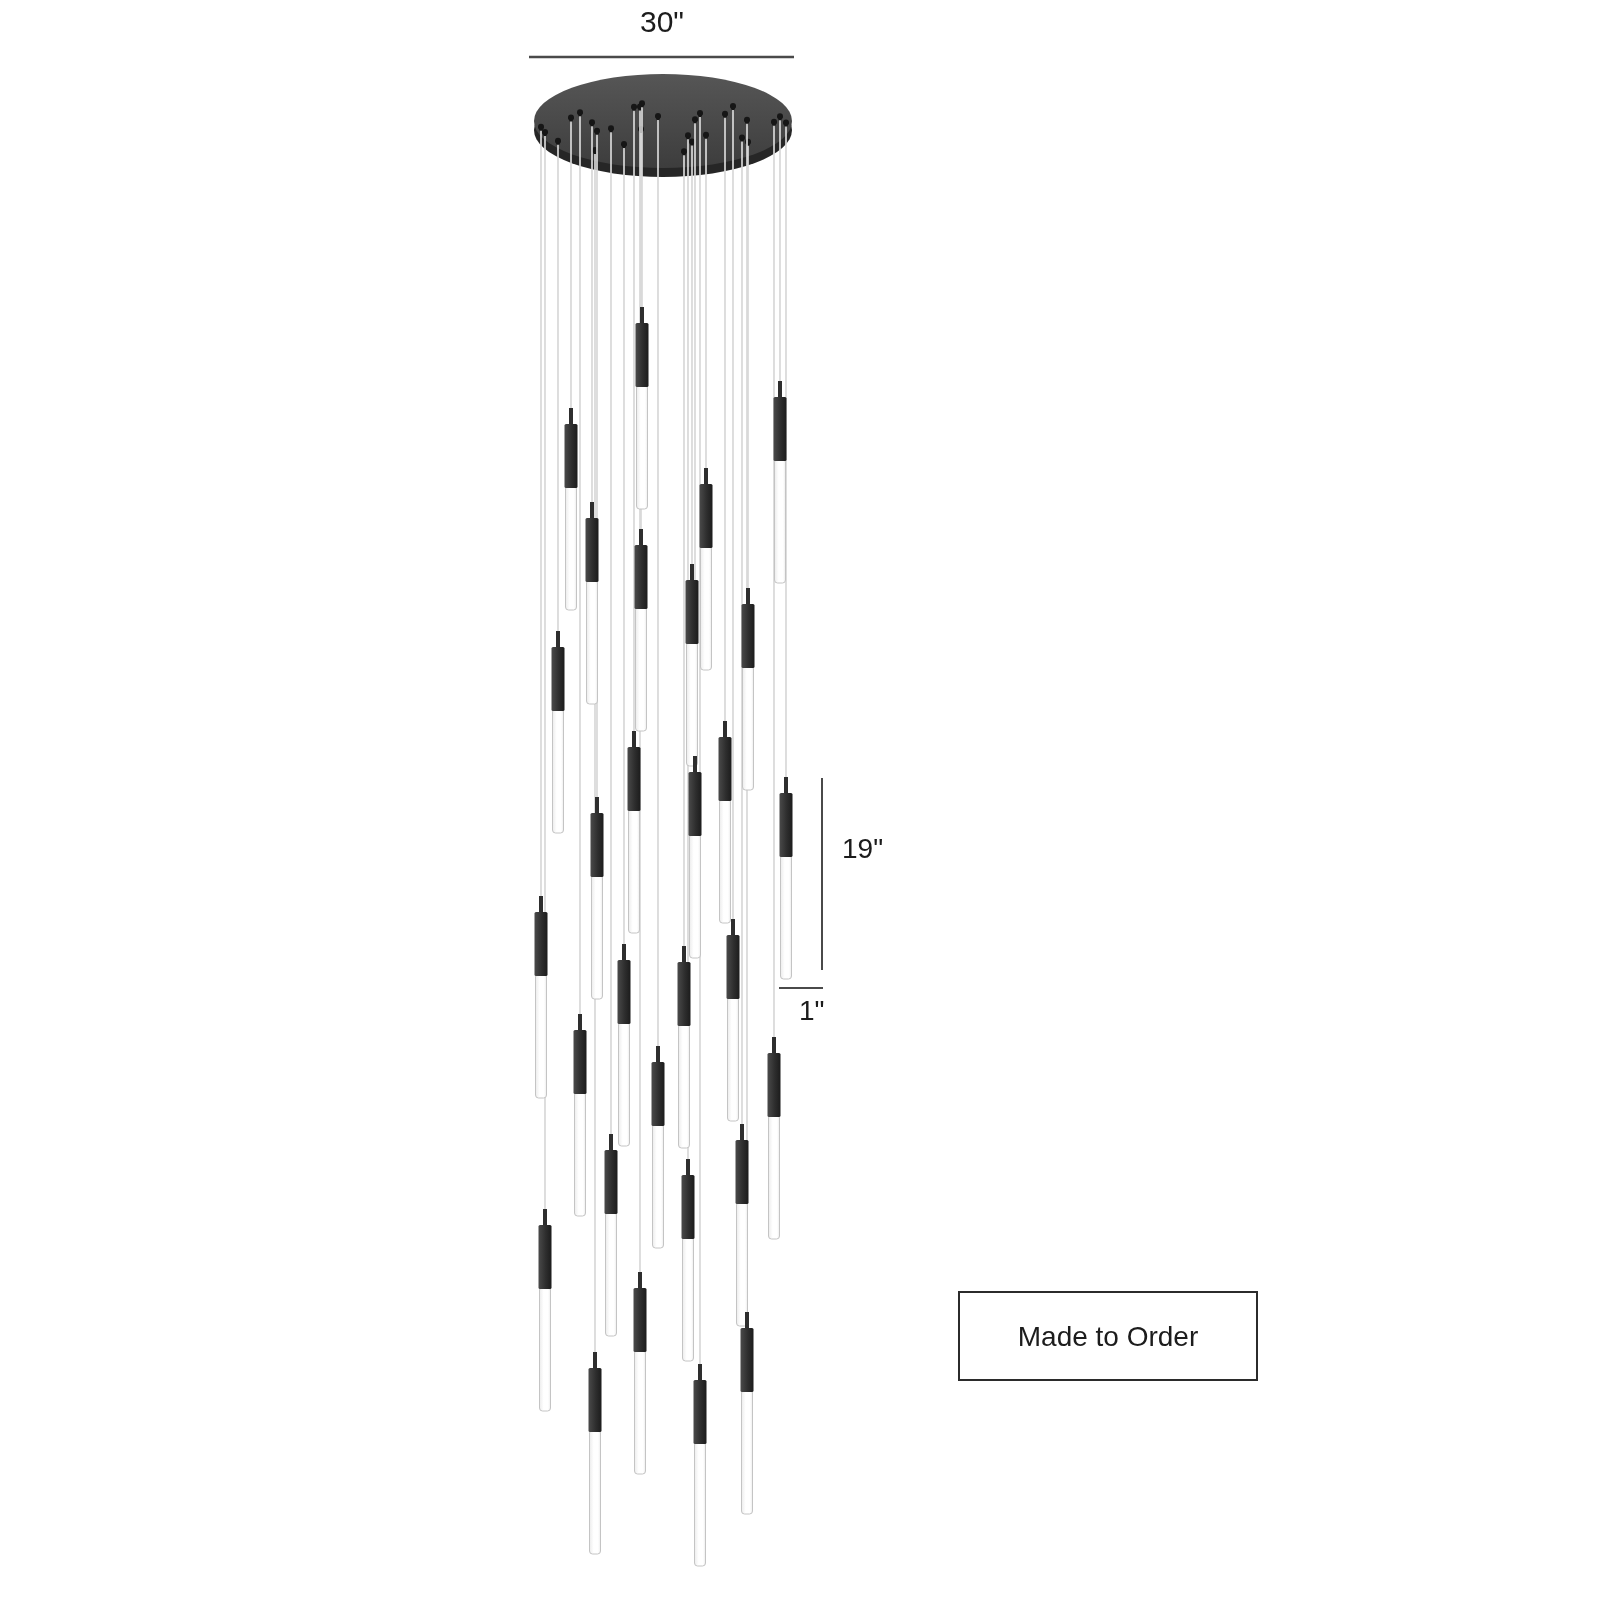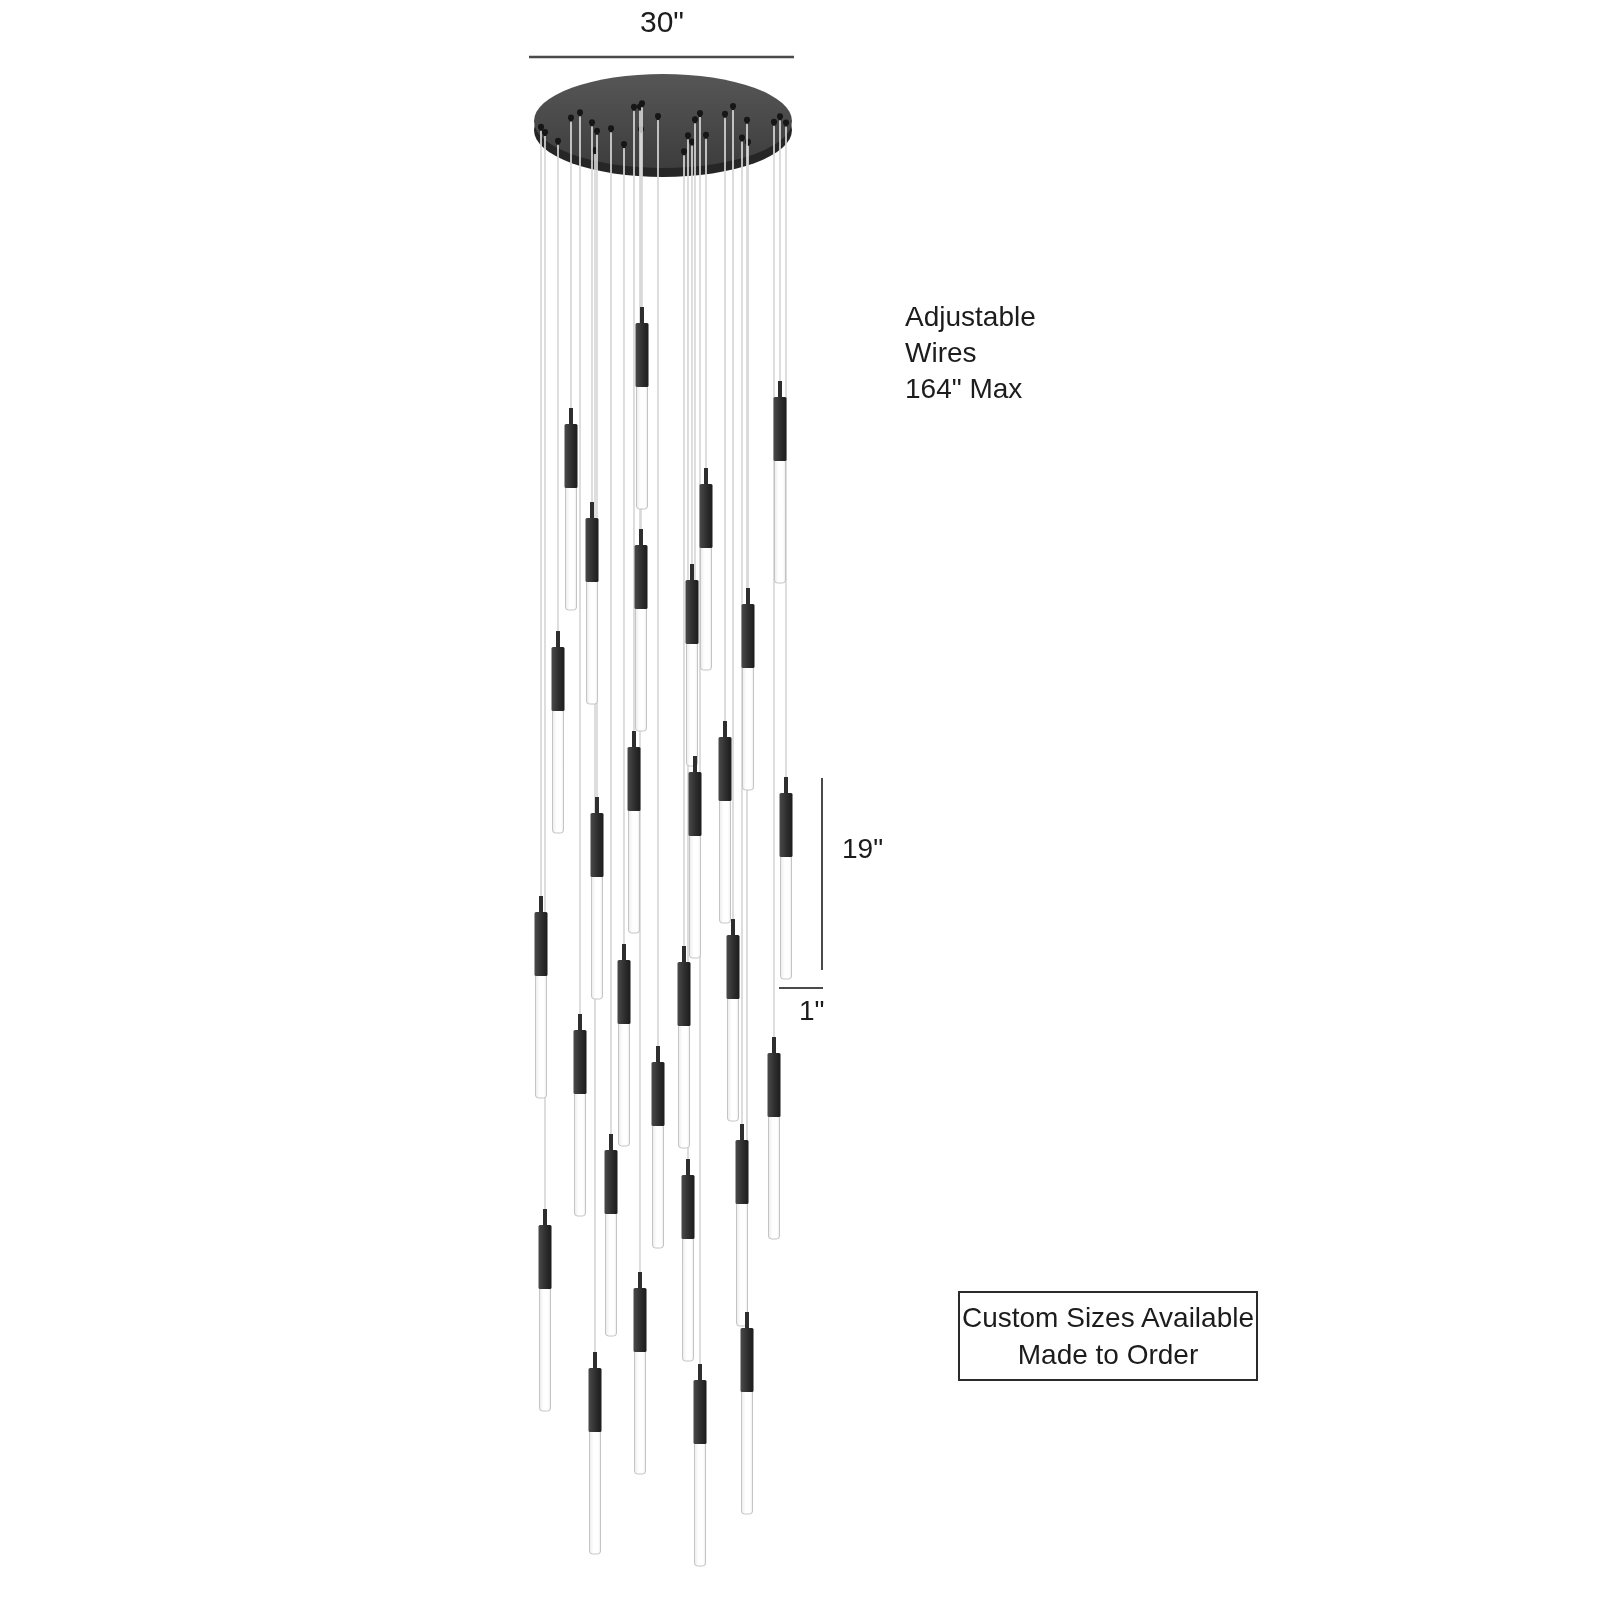--- a/index.html
+++ b/index.html
@@ -271,25 +271,21 @@
         <rect x="694.5" y="1442" width="11" height="124" rx="3" fill="url(#glassGrad)" stroke="#c4c4c4" stroke-width="1"></rect>
         <rect x="693.5" y="1380" width="13" height="64" rx="1.5" fill="url(#bodyGrad)"></rect>
       </g>
       <line x1="529" y1="57" x2="794" y2="57" stroke="#4a4a4a" stroke-width="2.5"></line>
       <line x1="822" y1="778" x2="822" y2="970" stroke="#4a4a4a" stroke-width="2"></line>
       <line x1="779" y1="988" x2="823" y2="988" stroke="#4a4a4a" stroke-width="2"></line>
     </svg>
 
   <div class="lbl lbl-width">30"</div>
 
-  <div class="lbl lbl-adj">Adjustable
-Wires
-164" Max</div>
 
   <div class="lbl lbl-h19">19"</div>
 
   <div class="lbl lbl-d1">1"</div>
 
   <div class="custom-box">
-    <div>Custom Sizes Available</div>
     <div>Made to Order</div>
   </div>
 </div>
 
 </body></html>

